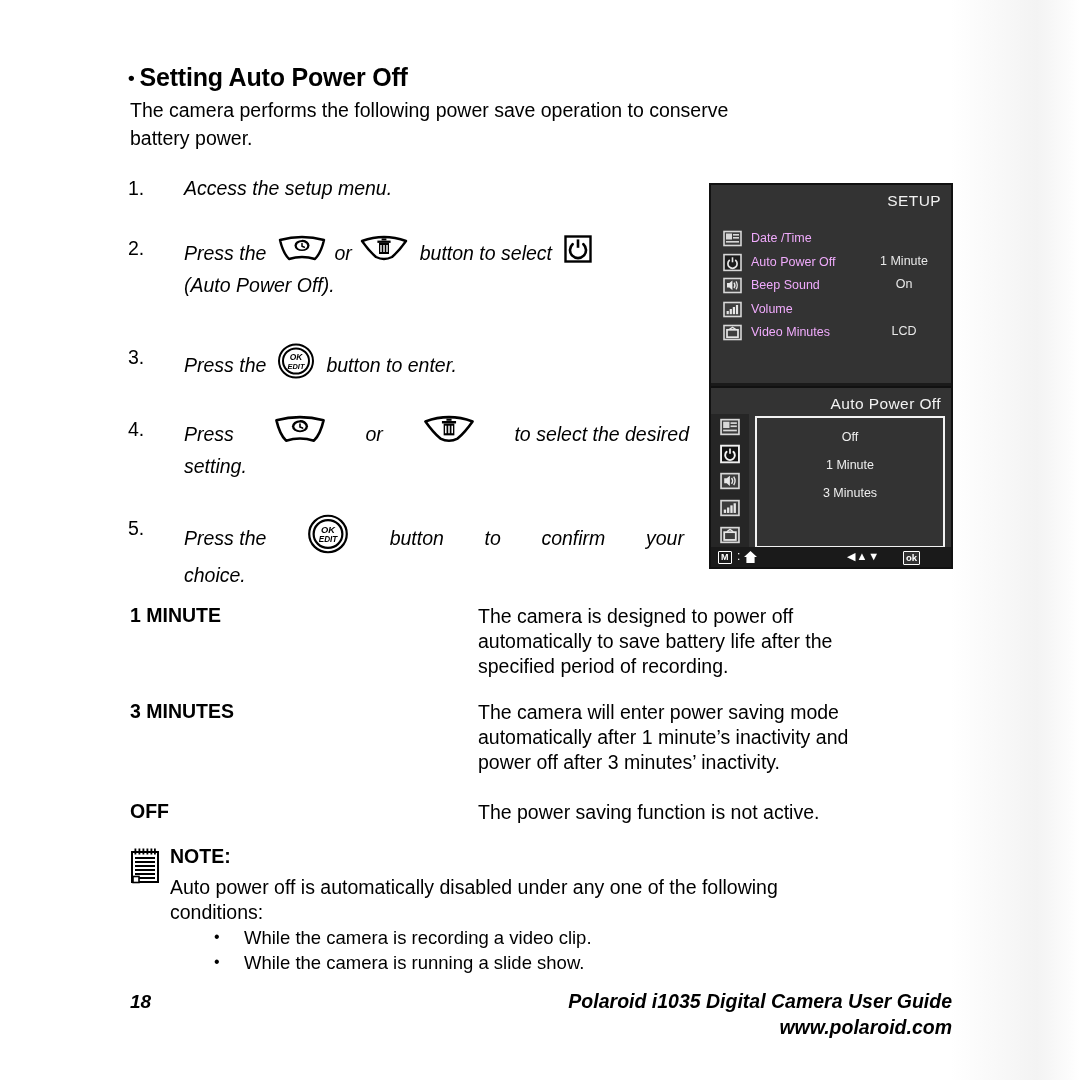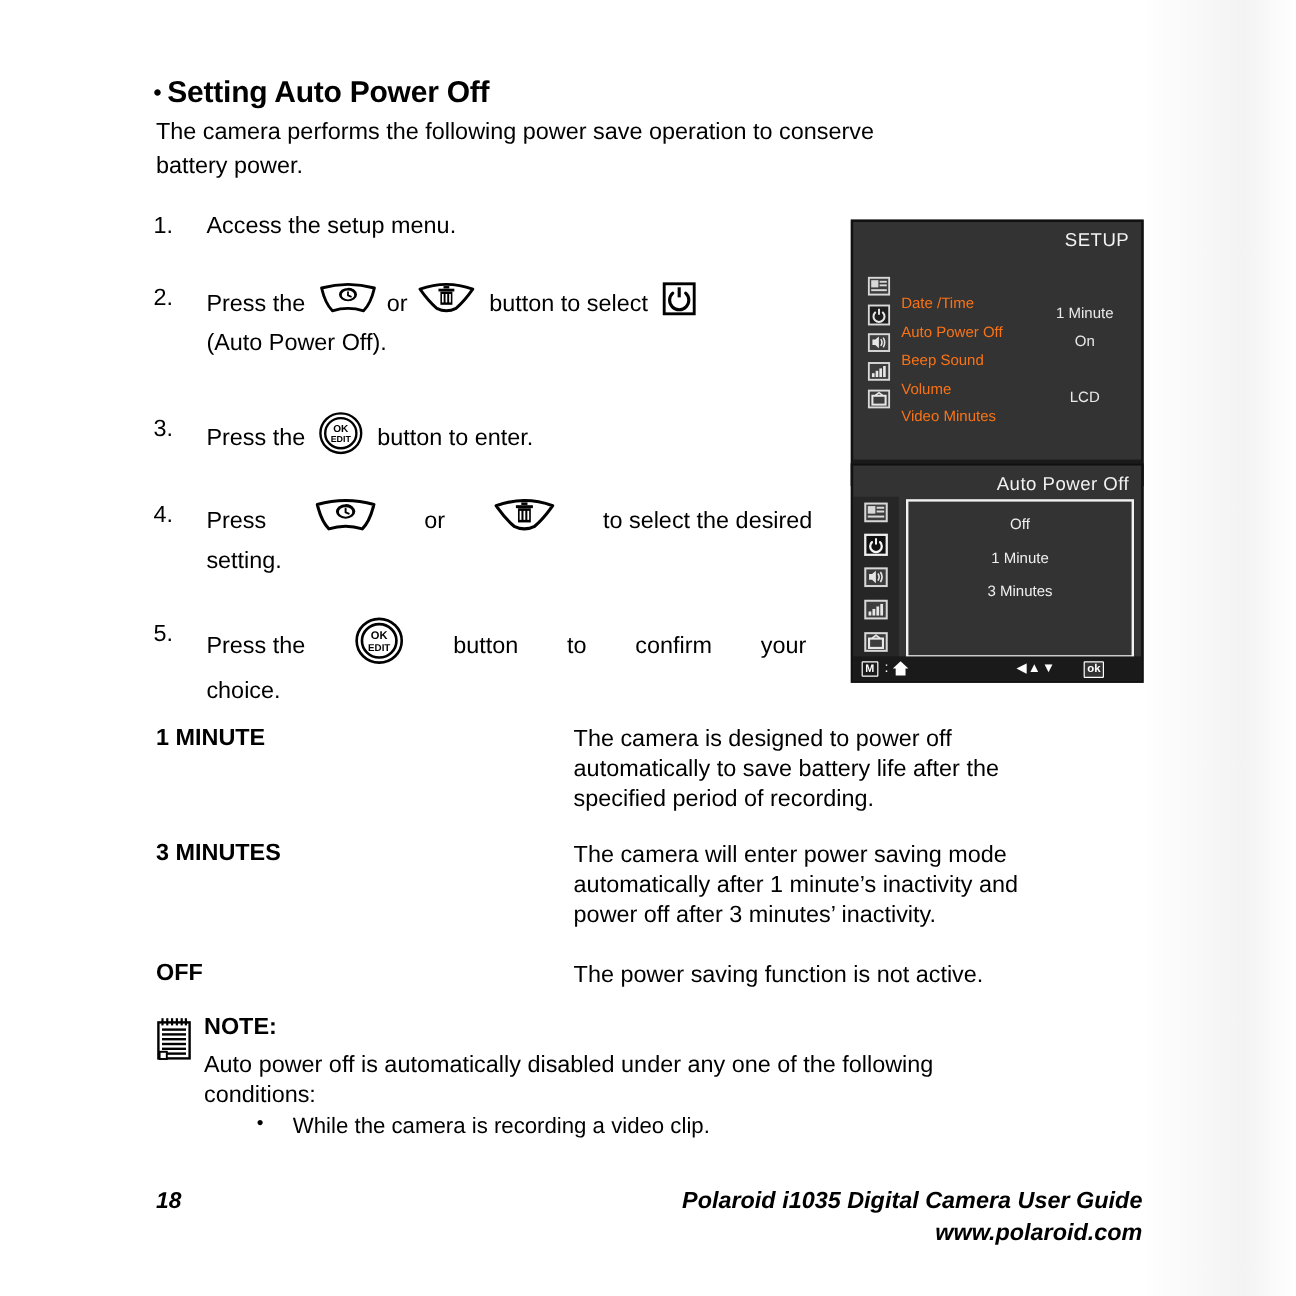--- a/index.html
+++ b/index.html
@@ -35,21 +35,21 @@
   .intro{
     position:absolute;left:2px;top:96px;width:820px;
     font-size:19.5px;line-height:28px;
     text-align:justify;
   }
   .intro .l2{text-align:left;}
 
   
   .step{position:absolute;font-size:19.5px;line-height:28px;}
   .step .num{position:absolute;left:0;top:0;width:34px;}
-  .step .body{margin-left:44px;display:block;}
+  .step .body{margin-left:56px;display:block;font-style:italic;}
   .row{display:flex;align-items:center;flex-wrap:nowrap;white-space:nowrap;}
   .sp{display:inline-block;width:7px;}
   .spw{display:inline-block;width:11px;}
 
   .s1{left:0;top:174px;width:430px;}
   .s2{left:0;top:234px;width:560px;}
   .s3{left:0;top:343px;width:430px;}
   .s4{left:0;top:415px;width:530px;}
   .s5{left:0;top:514px;width:530px;}
 
@@ -127,22 +127,22 @@
     color:#f2f2f2;font-size:15.5px;letter-spacing:0.4px;
     white-space:nowrap;
   }
   .menu-rows{position:absolute;left:0;top:42px;width:100%;}
   .mrow{
     position:relative;height:23.5px;
     display:flex;align-items:center;
   }
   .mrow .mi{position:absolute;left:12px;top:2px;}
   .mrow .mlabel{
-    position:absolute;left:40px;top:19px;
-    color:#f97316;font-size:12.5px;white-space:nowrap;
+    position:absolute;left:40px;top:4px;
+    color:#f0abfc;font-size:12.5px;white-space:nowrap;
   }
   .mrow .mval{
     position:absolute;left:150px;width:86px;text-align:center;top:3px;
     color:#e9e9e9;font-size:12.5px;white-space:nowrap;
   }
 
   .statusbar{
     position:absolute;left:0;bottom:0;width:100%;height:20px;
     background:#1a1a1a;
   }
@@ -366,20 +366,21 @@
         <rect x="3" y="28.5" width="6" height="6" fill="#fff" stroke="#000" stroke-width="1.6"></rect>
       </svg>
     </span>
     <div class="note-title">NOTE:</div>
     <div class="note-body">
       <div>Auto power off is automatically disabled under any one of the following</div>
       <div class="l2">conditions:</div>
     </div>
     <div class="note-list">
       <div class="li">While the camera is recording a video clip.</div>
+      <div class="li">While the camera is running a slide show.</div>
     </div>
   </div>
 
   <div class="footer">
     <div class="pg">18</div>
     <div class="fline1">Polaroid i1035 Digital Camera User Guide</div>
     <div class="fline2">www.polaroid.com</div>
   </div>
 
 </div>

